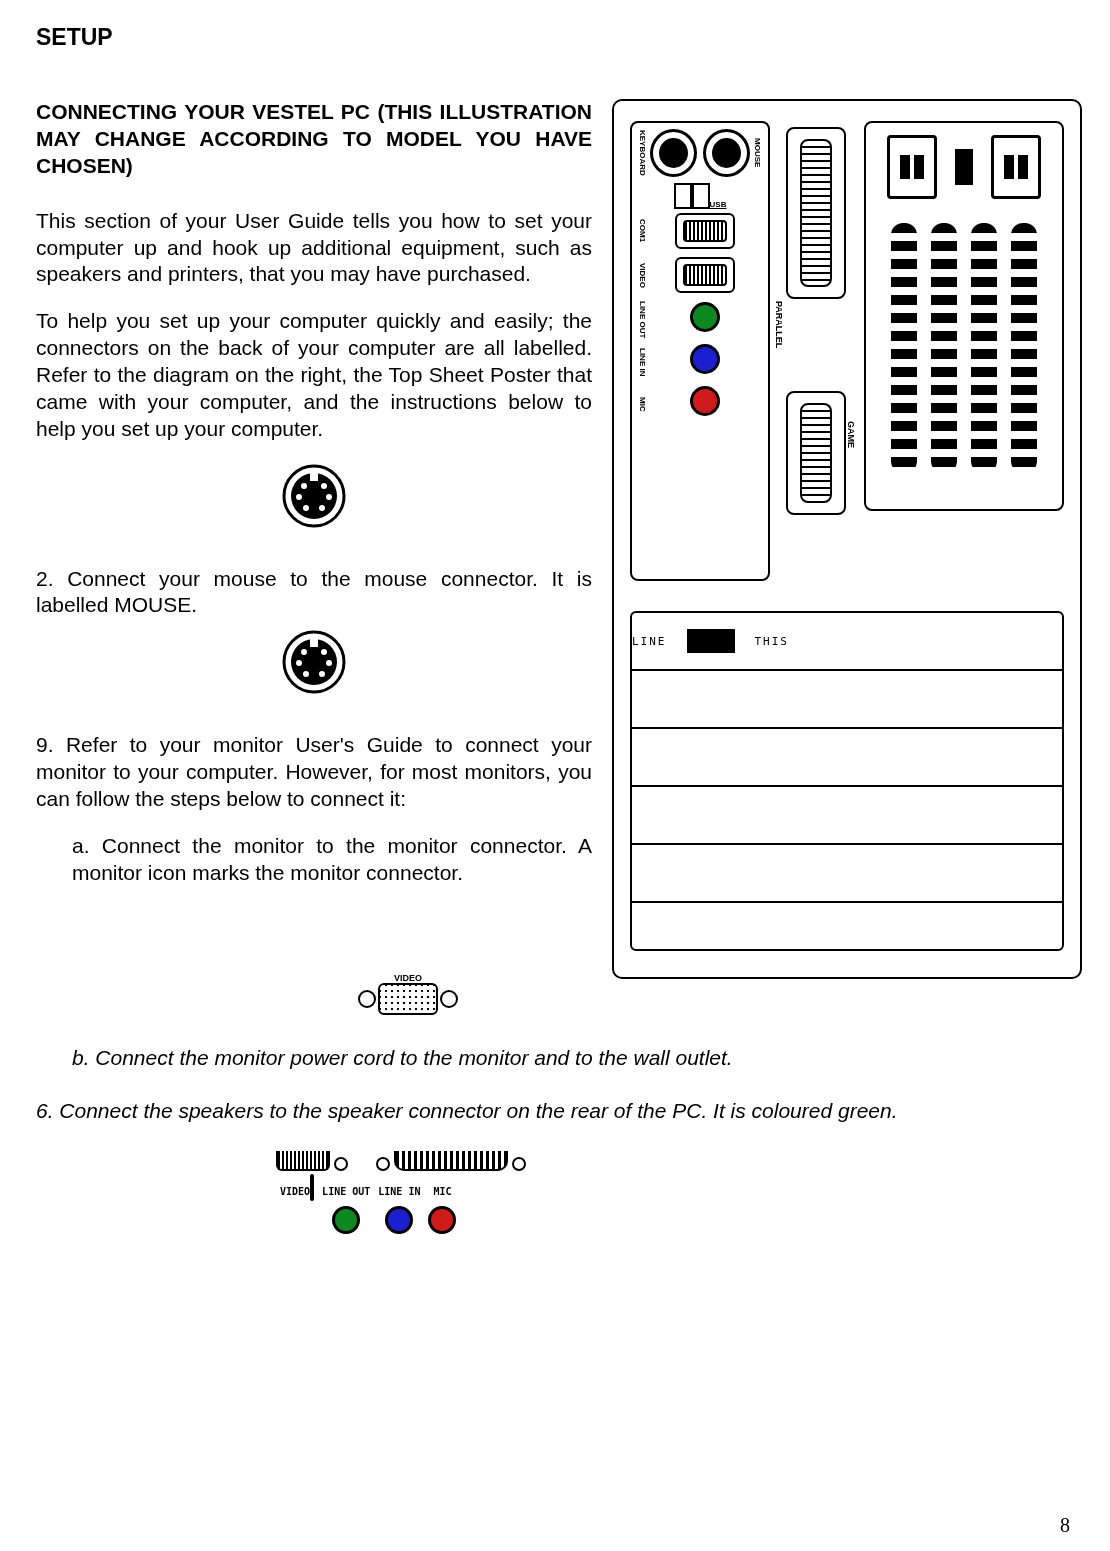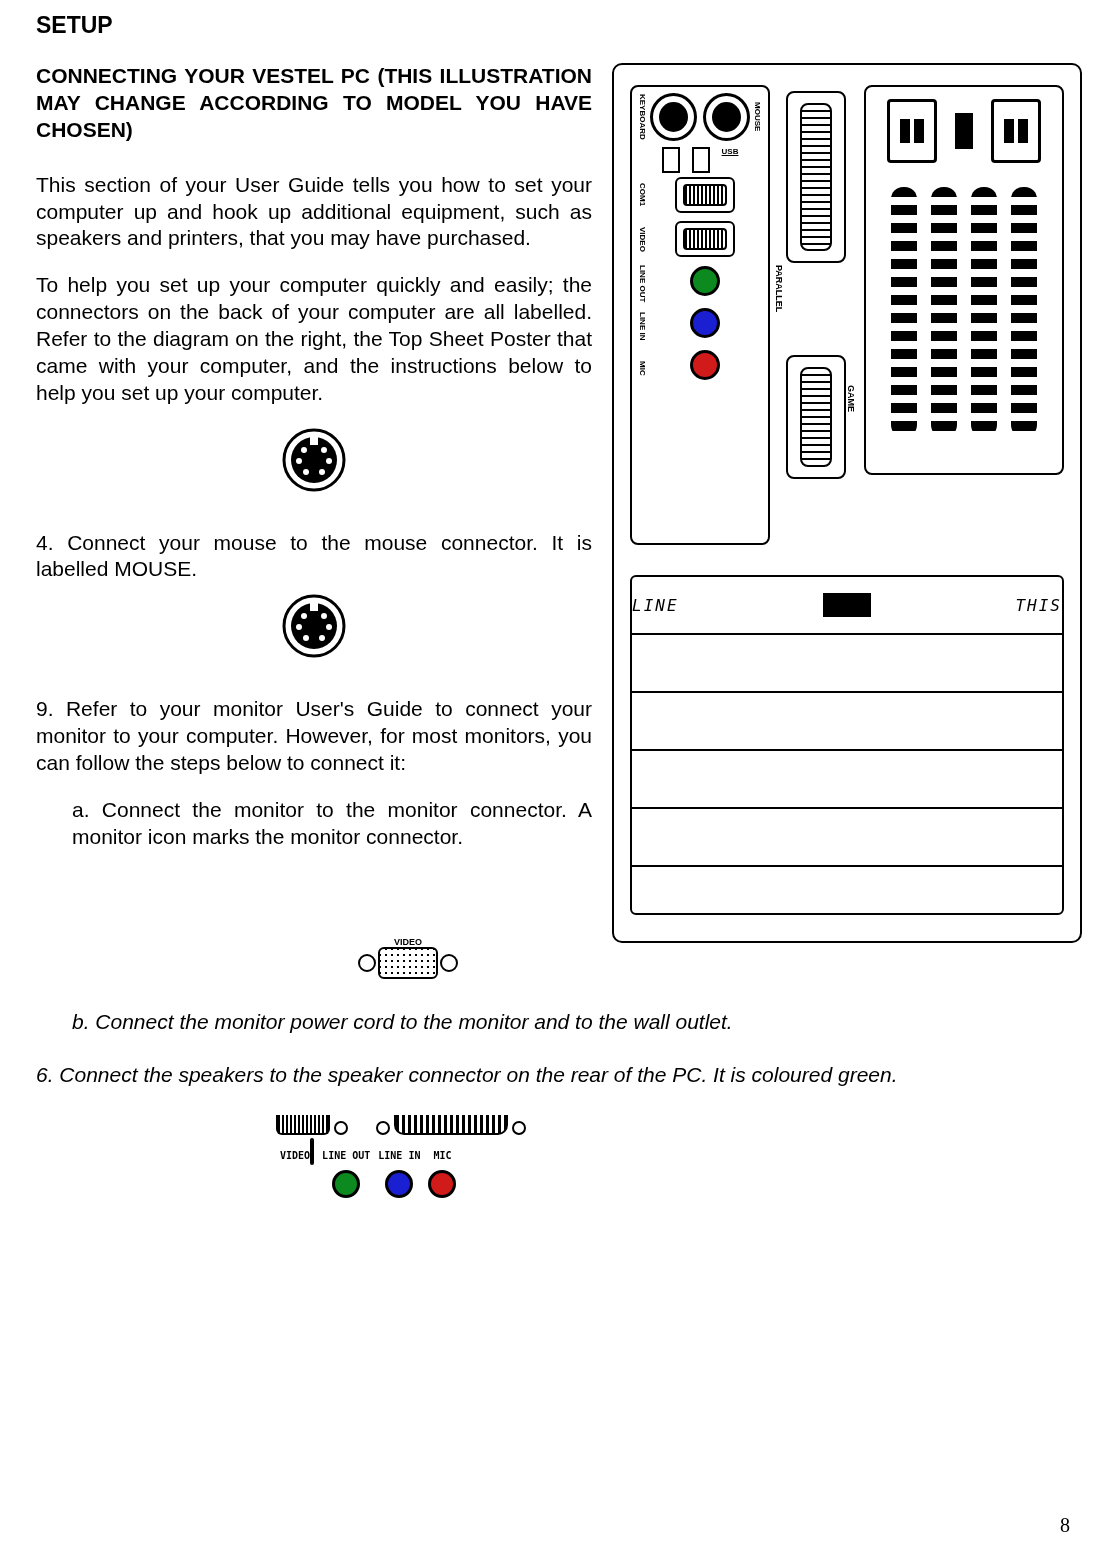--- a/index.html
+++ b/index.html
@@ -7,32 +7,32 @@
     padding: 0;
     background: #fff;
     font-family: Arial, Helvetica, sans-serif;
     color: #000;
   }
   .page {
     width: 1110px;
     height: 1551px;
     position: relative;
     box-sizing: border-box;
-    padding: 4px 28px 0 36px;
+    padding: 16px 28px 0 36px;
   }
   h2.setup {
     font-size: 23px;
     font-weight: bold;
     margin: 0;
     padding-top: 8px;
   }
   .content {
     display: flex;
     gap: 20px;
-    margin-top: 24px;
+    margin-top: 48px;
   }
   .left {
     width: 560px;
     font-size: 21px;
     line-height: 1.28;
   }
   .left p {
     margin: 0 0 20px 0;
     text-align: justify;
   }
@@ -78,21 +78,21 @@
   }
   .io-row { display:flex; align-items:center; justify-content:center; margin-bottom:6px;}
   .ps2 {
     width: 42px; height: 42px; border-radius: 50%;
     background: #fff; border: 3px solid #000; position: relative; margin: 0 3px;
   }
   .ps2::before {
     content:""; position:absolute; inset:6px; border-radius:50%; background:#000;
   }
   .ps2-label { font-size:8px; writing-mode: vertical-rl; text-orientation: mixed; font-weight:bold;}
-  .usb-row { display:flex; gap:12px; justify-content:center; align-items:flex-start; margin:4px 0;text-decoration:underline;}
+  .usb-row { display:flex; gap:0; justify-content:center; align-items:flex-end; margin:4px 0;text-decoration:underline;}
   .usb { width:14px; height:22px; border:2px solid #000; }
   .db9 {
     width:56px; height:32px; border:2px solid #000; border-radius:6px; position:relative; margin:0 auto;
     display:flex; align-items:center; justify-content:center;
   }
   .db9::before{content:""; width:40px; height:18px; border:2px solid #000; border-radius:4px; background:repeating-linear-gradient(90deg,#000,#000 2px,#fff 2px,#fff 4px);}
   .big-conn {
     border:2px solid #000; border-radius:8px; width:56px; position:absolute;
   }
   .big-conn.parallel{ left:172px; top:26px; height:168px;}
@@ -114,21 +114,21 @@
   .ac-sock{ width:44px;height:58px;border:3px solid #000; border-radius:4px; display:flex;flex-direction:column;justify-content:center;align-items:center;}
   .ac-sock .prong{width:10px;height:24px;background:#000;margin:2px;}
   .ac-sock-row{display:flex;}
   .sw{width:18px;height:36px;background:#000;}
   .vents{ display:flex; justify-content:space-around; height:250px; padding:10px 6px;}
   .vent-col{ width:26px; background:repeating-linear-gradient(180deg,#000,#000 10px,#fff 10px,#fff 18px); border-radius:12px;}
   .cards {
     position:absolute; left:16px; right:16px; top:510px; border:2px solid #000; border-radius:6px;
     height:340px; box-sizing:border-box;
   }
-  .slot { border-bottom:2px solid #000; height:56px; display:flex; align-items:center; justify-content:space-between; font-size:16px; letter-spacing:2px; font-family: monospace; font-style: italic;}
+  .slot { border-bottom:2px solid #000; height:56px; display:flex; align-items:center; justify-content:flex-start; font-size:11px; letter-spacing:2px; font-family: monospace;}
   .slot:last-child{border-bottom:none;}
   .modem-jack{width:48px;height:24px;background:#000;margin:0 20px;}
   .din-icon svg { width:66px; height:66px; }
   .audio-row{display:flex;align-items:flex-start;}
   .audio-port-block{margin:0 4px; text-align:center;}
   .audio-label{font-size:10px;font-family:monospace;font-weight:bold;}
   .aj{width:22px;height:22px;border-radius:50%;border:3px solid #000;display:block;margin:4px auto;}
   .aj.green{background:#0c8a1f;} .aj.blue{background:#1a1fd1;} .aj.red{background:#d11a1a;}
   .vga-small{width:46px;height:22px;border:2px solid #000;border-radius:4px;background:repeating-linear-gradient(90deg,#000,#000 2px,#fff 2px,#fff 4px);margin:2px auto;}
   .pagenum{ position:absolute; bottom:14px; right:40px; font-size:20px; font-family: "Times New Roman", serif;}
@@ -163,21 +163,21 @@
               <circle cx="43" cy="23" r="3" fill="#fff"></circle>
             <circle cx="18" cy="34" r="3" fill="#fff"></circle>
               <circle cx="48" cy="34" r="3" fill="#fff"></circle>
             <circle cx="25" cy="45" r="3" fill="#fff"></circle>
               <circle cx="41" cy="45" r="3" fill="#fff"></circle>
             <rect x="29" y="10" width="8" height="8" fill="#fff"></rect>
           </svg>
         </span>
       </div>
 
-      <p style="margin-top:20px;margin-bottom:4px">4.  Connect your mouse to the mouse connector. It is labelled MOUSE.</p>
+      <p style="margin-top:20px;margin-bottom:4px">2.  Connect your mouse to the mouse connector. It is labelled MOUSE.</p>
       <div class="icon-wrap">
         <span class="din-icon">
           <svg viewBox="0 0 66 66">
             <circle cx="33" cy="33" r="30" fill="#fff" stroke="#000" stroke-width="3"></circle>
             <circle cx="33" cy="33" r="23" fill="#000"></circle>
             <circle cx="23" cy="23" r="3" fill="#fff"></circle>
               <circle cx="43" cy="23" r="3" fill="#fff"></circle>
             <circle cx="18" cy="34" r="3" fill="#fff"></circle>
               <circle cx="48" cy="34" r="3" fill="#fff"></circle>
             <circle cx="25" cy="45" r="3" fill="#fff"></circle>

